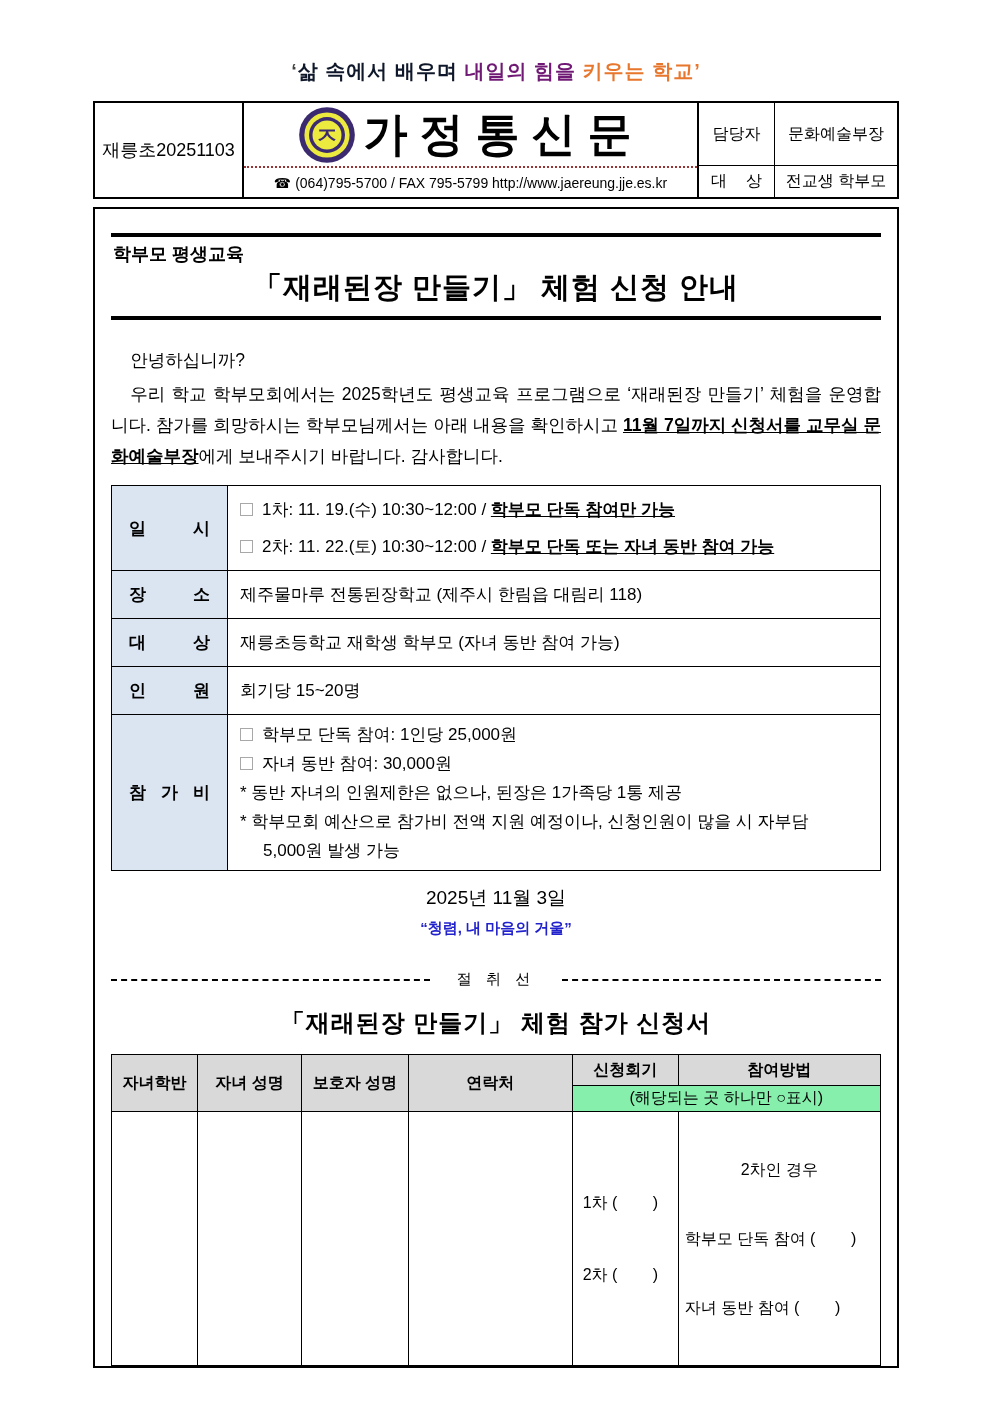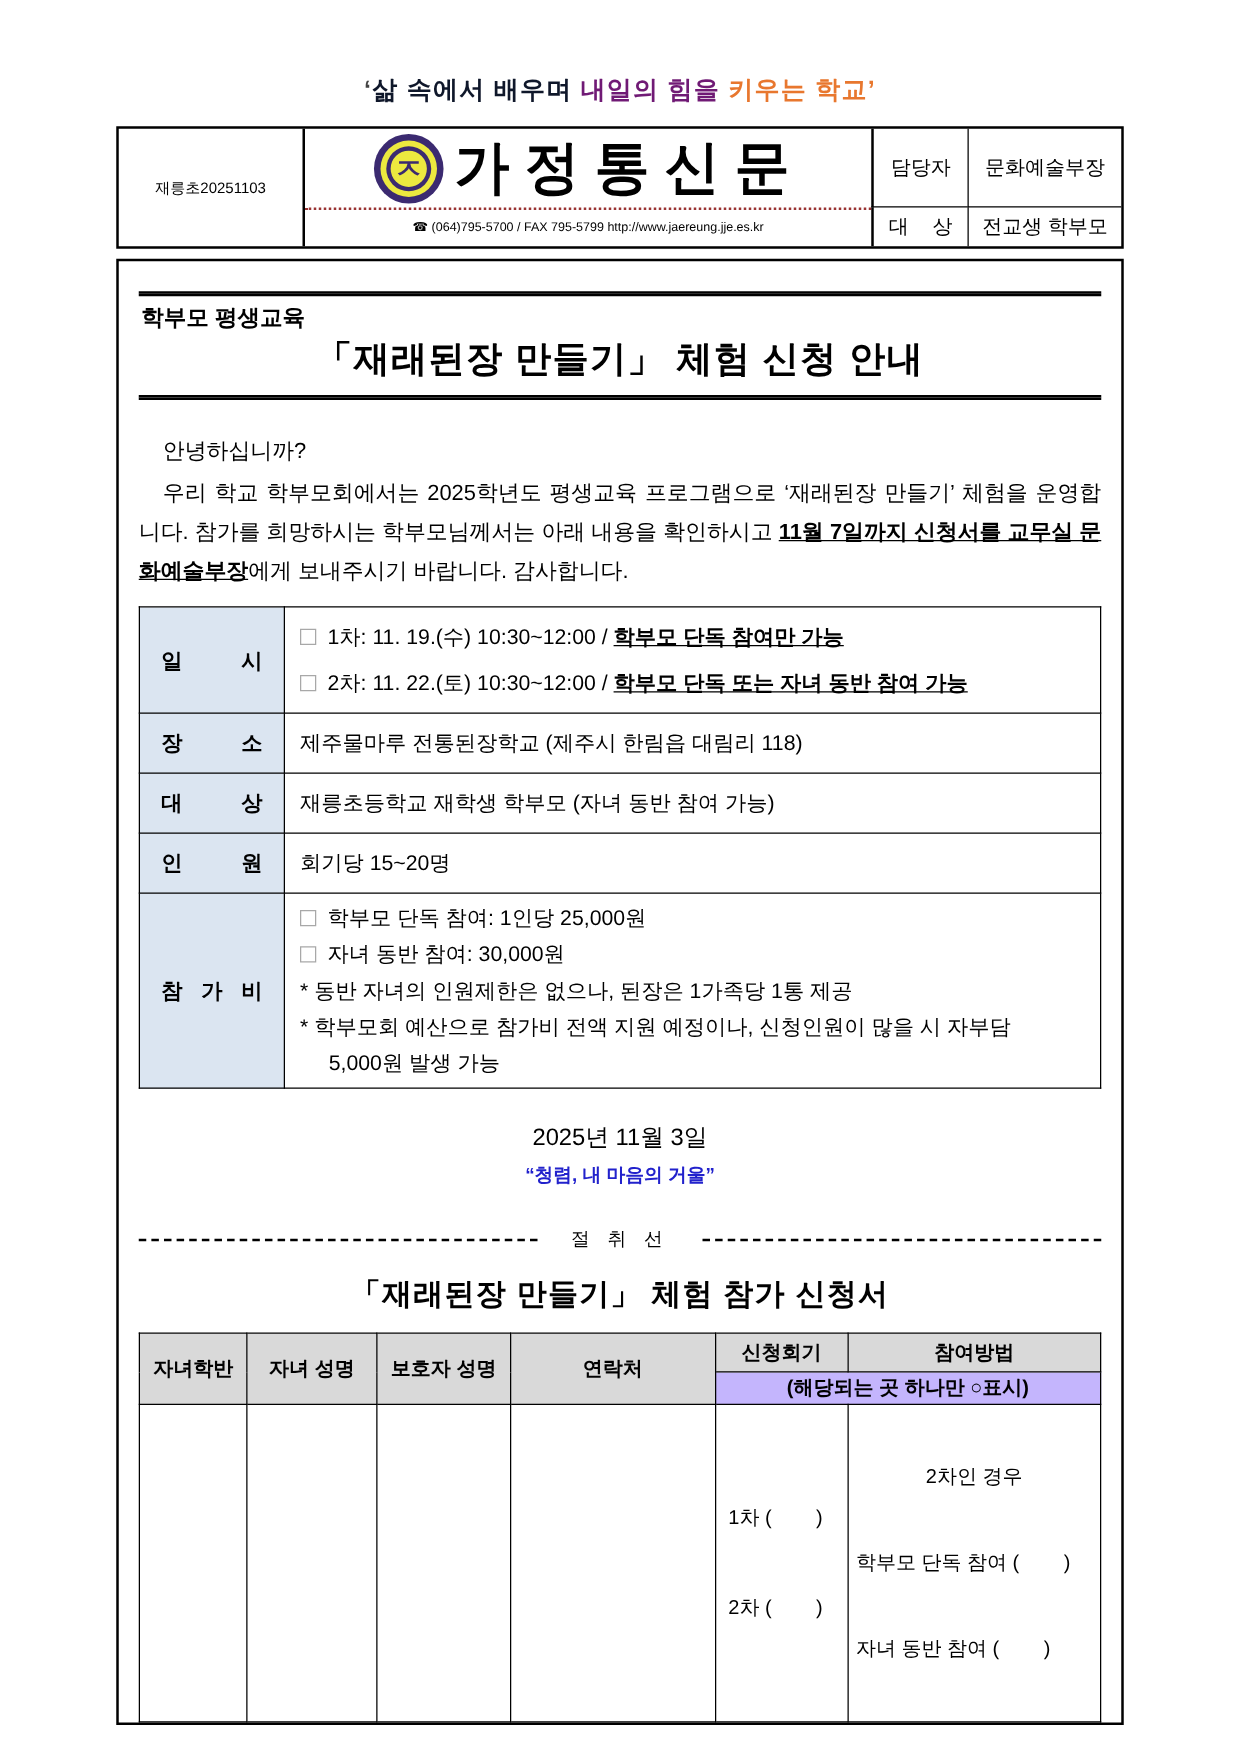--- a/index.html
+++ b/index.html
@@ -21,32 +21,32 @@
 
   
   .header-grid {
     margin-top:16px;
     display:grid;
     grid-template-columns:149px 1fr 77px 123px;
     grid-template-rows:63px 31px;
     border:2px solid #000;
   }
   .hg-cell { display:flex; align-items:center; justify-content:center; }
-  .doc-id { grid-row:1 / 3; grid-column:1; border-right:2px solid #000; font-size:12px; }
+  .doc-id { grid-row:1 / 3; grid-column:1; border-right:2px solid #000; font-size:18px; }
   .masthead { grid-row:1; grid-column:2; gap:8px; overflow:hidden; }
   .masthead-title {
     font-family:"DejaVu Serif","Liberation Serif",serif;
     font-weight:900; font-size:44px; letter-spacing:12px; white-space:nowrap;
     transform:scaleY(1.05);
   }
   .emblem { width:58px; height:58px; flex:0 0 auto; }
   .phone-row {
     grid-row:2; grid-column:2;
     border-top:2px dotted #993333;
-    font-size:10px; white-space:nowrap;
+    font-size:14px; white-space:nowrap;
   }
   .hg-label { font-size:16px; border-left:2px solid #000; }
   .hg-value { font-size:16px; border-left:1.5px solid #000; }
   .row1 { border-bottom:1.5px solid #000;text-align:center; }
   .just { width:100%; padding:0 12px; text-align:justify; text-align-last:justify; }
 
   
   .body-box { margin-top:8px; border:2px solid #000; min-height:1112px; padding:0 16px; }
 
   .rule-double { height:2px; border-top:2px solid #000; border-bottom:2px solid #000; }
@@ -69,35 +69,35 @@
   .line38 { line-height:37px; }
   .line29 { line-height:29px; }
   .cb {
     display:inline-block; width:13px; height:13px;
     border:1.5px solid #a8a8a8; margin-right:9px; vertical-align:-1px;
   }
   .u-bold { font-weight:bold; text-decoration:underline; }
   .indent-cont { padding-left:23px; }
 
   
-  .close-date { margin-top:26px; text-align:center; font-size:19px; }
+  .close-date { margin-top:14px; text-align:center; font-size:19px; }
   .principal { margin-top:8px; text-align:center; font-size:30px; font-weight:bold; letter-spacing:15px; }
   .motto { margin-top:8px; text-align:center; font-size:15px; font-weight:bold; color:#2222cc; }
 
   
   .cutline { margin-top:32px; display:flex; align-items:center; gap:27px; }
   .cutline .dashes { flex:1; border-top:2px dashed #000; }
   .cutline .cut-label { font-size:15px; letter-spacing:5px; }
 
   
   .form-title { margin-top:18px; text-align:center; font-size:24px; font-weight:bold; letter-spacing:1px; }
   .apply-table { width:100%; margin-top:15px; border-collapse:collapse; }
   .apply-table th, .apply-table td { border:1.5px solid #000; font-size:16px; }
   .apply-table th { background:#d9d9d9; font-weight:600; height:31px; }
-  .apply-table .subhead { background:#c4b5fd; font-weight:700; height:26px; text-align:center; }
+  .apply-table .subhead { background:#86efac; font-weight:400; height:26px; text-align:center; }
   .apply-table td.body-cell { height:67px; vertical-align:middle; }
   .pre { white-space:pre; }
   .round-cell { padding-left:10px; line-height:24px; }
   .method-cell { padding:0 6px; line-height:23px; }
   .method-title { text-align:center; }
 </style>
 </head>
 <body>
 
 <div class="sheet">

